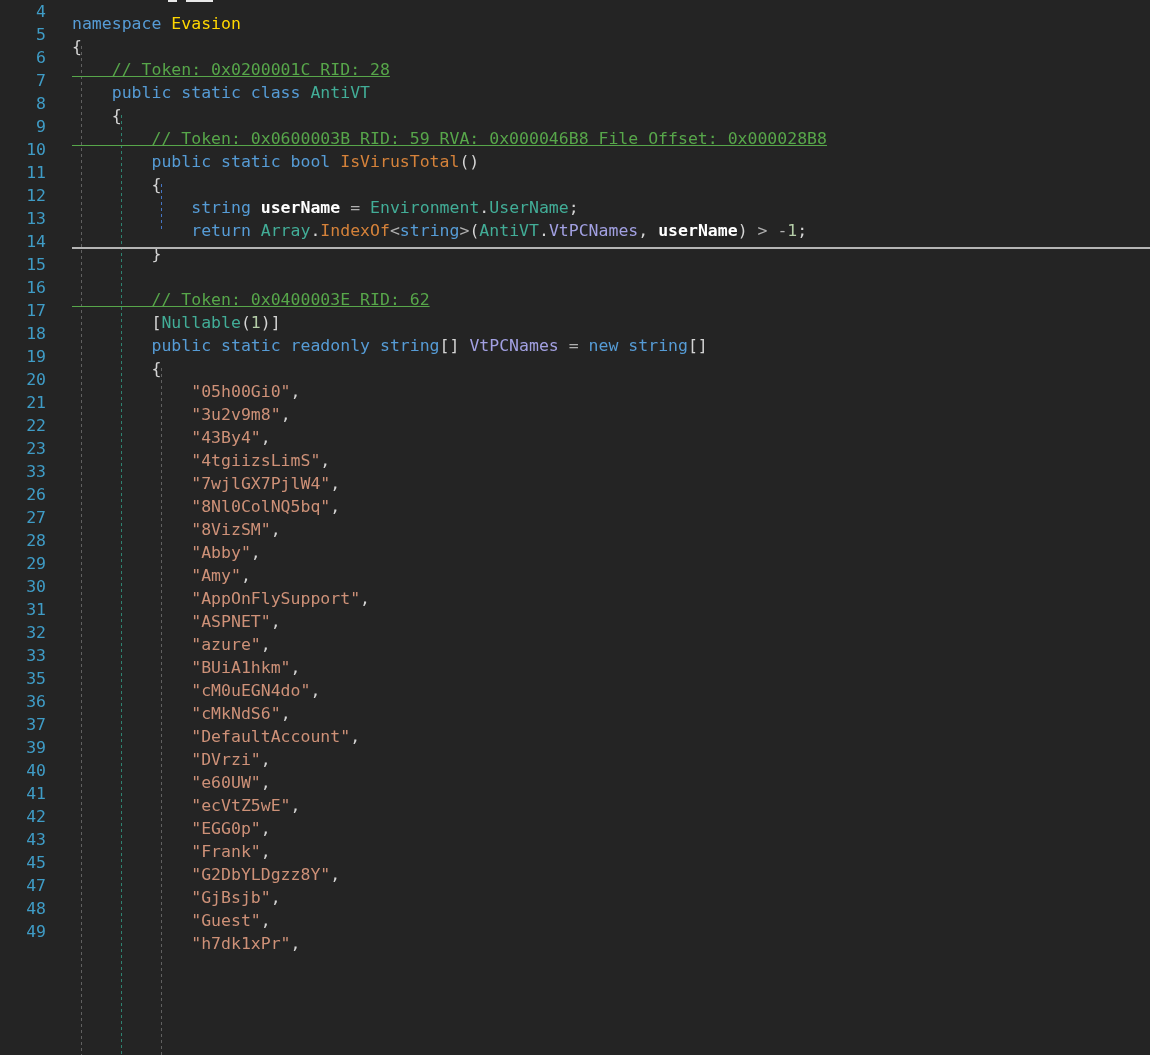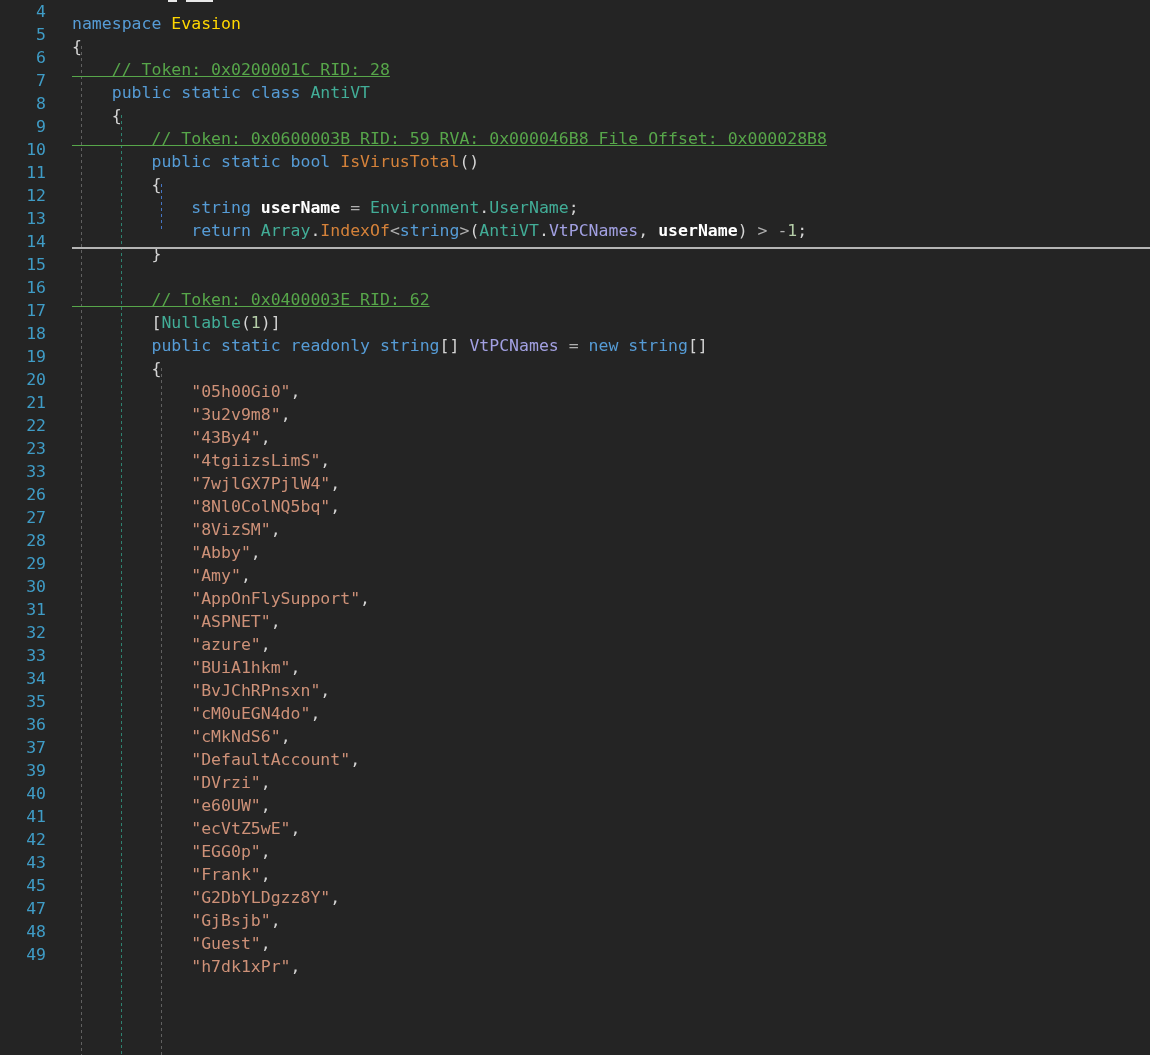--- a/index.html
+++ b/index.html
@@ -64,21 +64,20 @@
       <div class="line"><span class="ln">23</span><span class="code"><span class="tk-pl">            </span><span class="tk-str">"4tgiizsLimS"</span><span class="tk-pn">,</span></span></div>
       <div class="line"><span class="ln">33</span><span class="code"><span class="tk-pl">            </span><span class="tk-str">"7wjlGX7PjlW4"</span><span class="tk-pn">,</span></span></div>
       <div class="line"><span class="ln">26</span><span class="code"><span class="tk-pl">            </span><span class="tk-str">"8Nl0ColNQ5bq"</span><span class="tk-pn">,</span></span></div>
       <div class="line"><span class="ln">27</span><span class="code"><span class="tk-pl">            </span><span class="tk-str">"8VizSM"</span><span class="tk-pn">,</span></span></div>
       <div class="line"><span class="ln">28</span><span class="code"><span class="tk-pl">            </span><span class="tk-str">"Abby"</span><span class="tk-pn">,</span></span></div>
       <div class="line"><span class="ln">29</span><span class="code"><span class="tk-pl">            </span><span class="tk-str">"Amy"</span><span class="tk-pn">,</span></span></div>
       <div class="line"><span class="ln">30</span><span class="code"><span class="tk-pl">            </span><span class="tk-str">"AppOnFlySupport"</span><span class="tk-pn">,</span></span></div>
       <div class="line"><span class="ln">31</span><span class="code"><span class="tk-pl">            </span><span class="tk-str">"ASPNET"</span><span class="tk-pn">,</span></span></div>
       <div class="line"><span class="ln">32</span><span class="code"><span class="tk-pl">            </span><span class="tk-str">"azure"</span><span class="tk-pn">,</span></span></div>
       <div class="line"><span class="ln">33</span><span class="code"><span class="tk-pl">            </span><span class="tk-str">"BUiA1hkm"</span><span class="tk-pn">,</span></span></div>
-      <div class="line"><span class="ln">34</span><span class="code"><span class="tk-pl">            </span><span class="tk-str">"BvJChRPnsxn"</span><span class="tk-pn">,</span></span></div>
       <div class="line"><span class="ln">35</span><span class="code"><span class="tk-pl">            </span><span class="tk-str">"cM0uEGN4do"</span><span class="tk-pn">,</span></span></div>
       <div class="line"><span class="ln">36</span><span class="code"><span class="tk-pl">            </span><span class="tk-str">"cMkNdS6"</span><span class="tk-pn">,</span></span></div>
       <div class="line"><span class="ln">37</span><span class="code"><span class="tk-pl">            </span><span class="tk-str">"DefaultAccount"</span><span class="tk-pn">,</span></span></div>
       <div class="line"><span class="ln">39</span><span class="code"><span class="tk-pl">            </span><span class="tk-str">"DVrzi"</span><span class="tk-pn">,</span></span></div>
       <div class="line"><span class="ln">40</span><span class="code"><span class="tk-pl">            </span><span class="tk-str">"e60UW"</span><span class="tk-pn">,</span></span></div>
       <div class="line"><span class="ln">41</span><span class="code"><span class="tk-pl">            </span><span class="tk-str">"ecVtZ5wE"</span><span class="tk-pn">,</span></span></div>
       <div class="line"><span class="ln">42</span><span class="code"><span class="tk-pl">            </span><span class="tk-str">"EGG0p"</span><span class="tk-pn">,</span></span></div>
       <div class="line"><span class="ln">43</span><span class="code"><span class="tk-pl">            </span><span class="tk-str">"Frank"</span><span class="tk-pn">,</span></span></div>
       <div class="line"><span class="ln">45</span><span class="code"><span class="tk-pl">            </span><span class="tk-str">"G2DbYLDgzz8Y"</span><span class="tk-pn">,</span></span></div>
       <div class="line"><span class="ln">47</span><span class="code"><span class="tk-pl">            </span><span class="tk-str">"GjBsjb"</span><span class="tk-pn">,</span></span></div>

